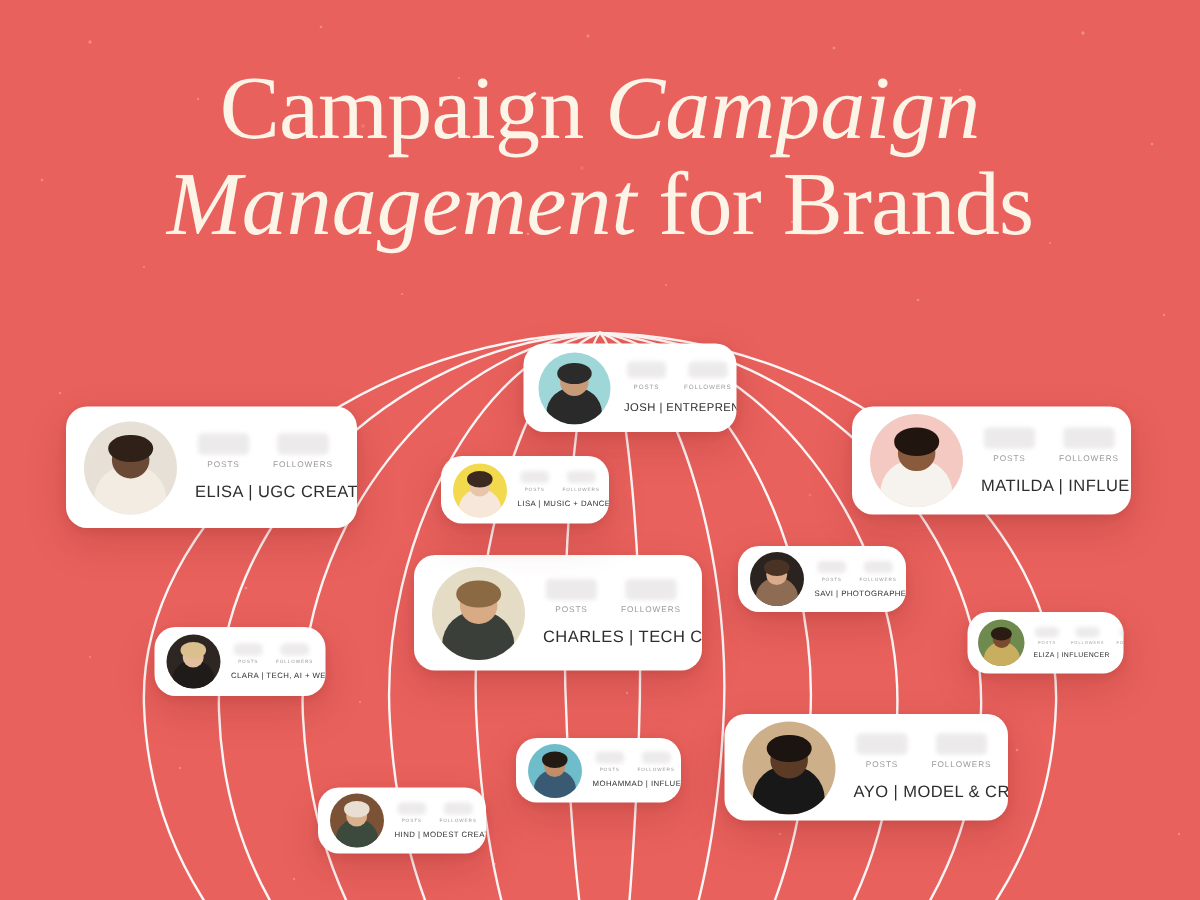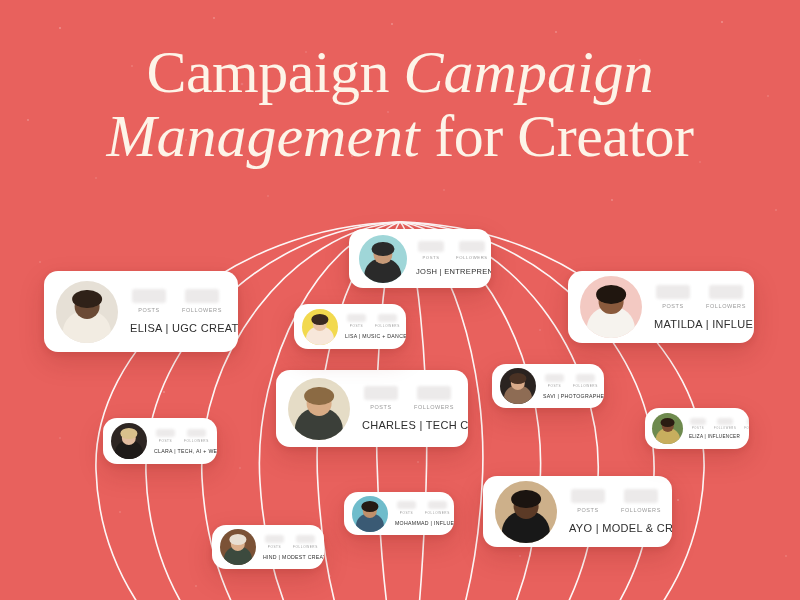--- a/index.html
+++ b/index.html
@@ -229,21 +229,21 @@
 
       <path d="M400,222 C444,234 490,364 482,486 C476,588 454,658 418,712"></path>
       <path d="M400,222 C476,232 548,360 540,482 C534,584 500,654 450,710"></path>
       <path d="M400,222 C508,230 604,356 598,478 C593,578 552,650 488,708"></path>
       <path d="M400,222 C542,228 658,352 654,474 C651,572 604,644 528,704"></path>
     </g>
   </svg>
 
   <h1 id="headline" style="color: rgb(253, 244, 232);">
     <span class="line l1"><span class="t-roman">Campaign </span><span class="t-italic">Campaign</span></span>
-    <span class="line l2"><span class="t-italic">Management</span><span class="t-roman"> for Creator</span></span>
+    <span class="line l2"><span class="t-italic">Management</span><span class="t-roman"> for Brands</span></span>
   </h1>
 
   <div id="cards-layer">
       <div class="card sz-lg" style="left: 44px; top: 271px; width: 194px; height: 81px;">
         <div class="avatar" style="background: rgb(230, 224, 214);">
           <div class="body" style="width:78%;height:52%;background:#f2ece2;"></div>
           <div class="head" style="width:40%;height:40%;top:22%;background:#6b4a35;"></div>
           <div class="head" style="width:48%;height:30%;top:15%;background:#2f2118;"></div>
         </div>
         <div class="cardbody">

